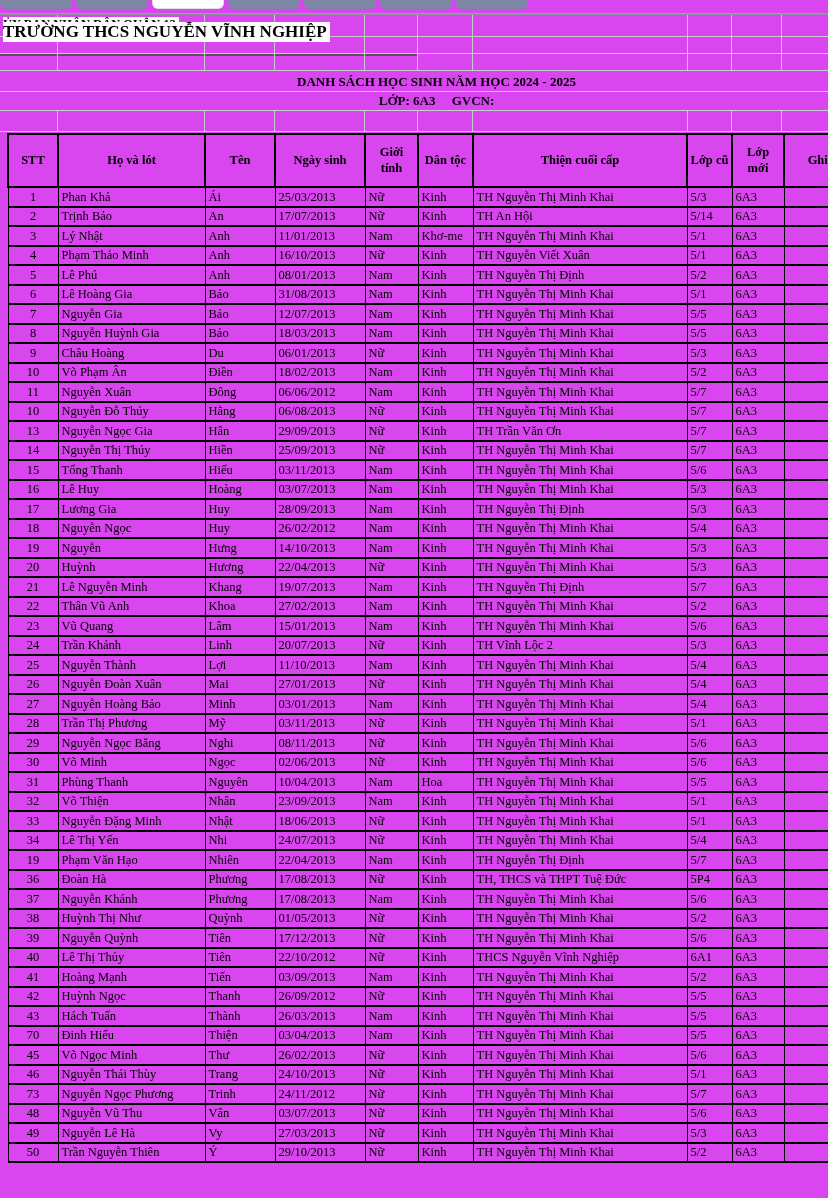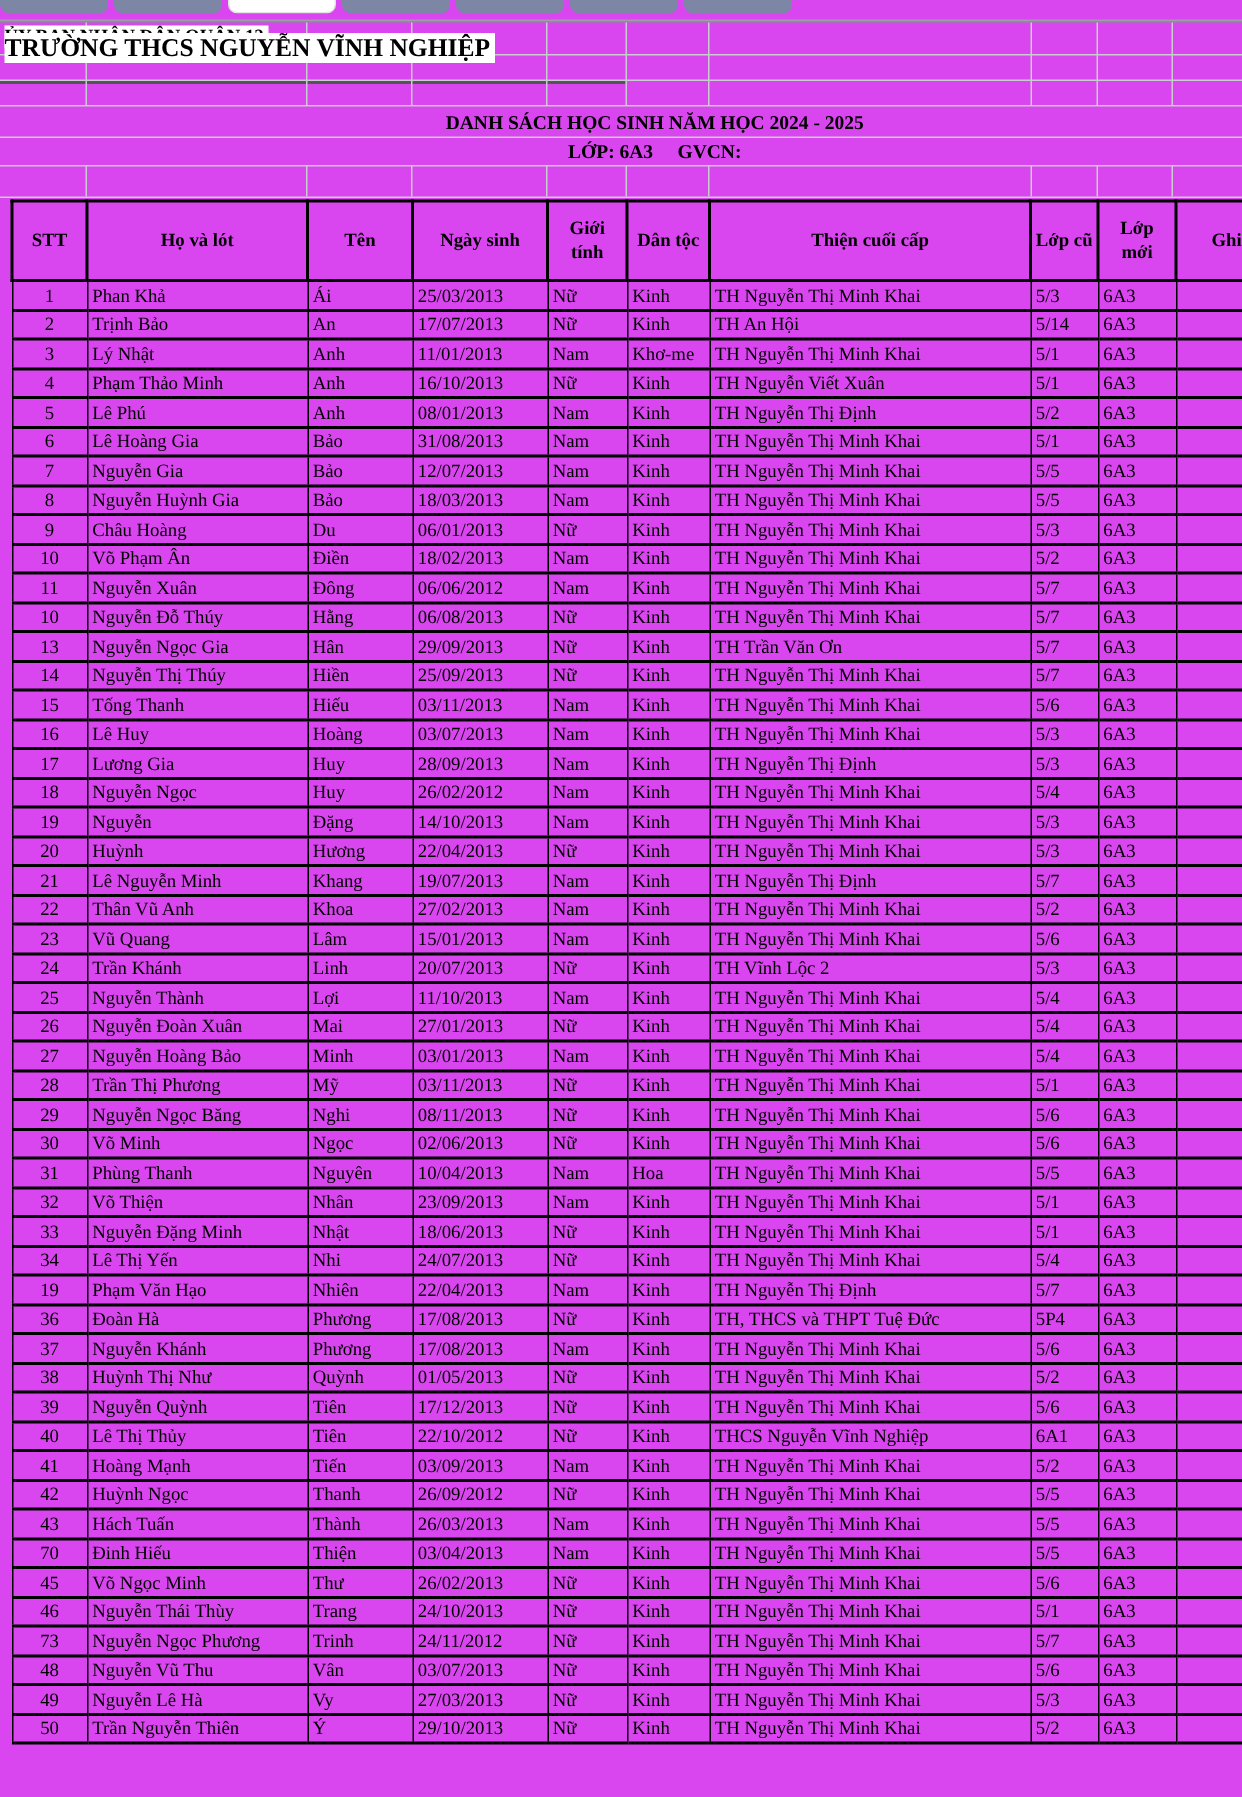--- a/index.html
+++ b/index.html
@@ -321,21 +321,21 @@
           <td class="c-gioi-tinh">Nam</td>
           <td class="c-dan-toc">Kinh</td>
           <td class="c-truong-cuoi-cap">TH Nguyễn Thị Minh Khai</td>
           <td class="c-lop-cu">5/4</td>
           <td class="c-lop-moi">6A3</td>
           <td class="c-ghi-chu"></td>
         </tr>
         <tr>
           <td class="c-stt">19</td>
           <td class="c-ho-va-lot">Nguyễn</td>
-          <td class="c-ten">Đặng</td>
+          <td class="c-ten">Hưng</td>
           <td class="c-ngay-sinh">14/10/2013</td>
           <td class="c-gioi-tinh">Nam</td>
           <td class="c-dan-toc">Kinh</td>
           <td class="c-truong-cuoi-cap">TH Nguyễn Thị Minh Khai</td>
           <td class="c-lop-cu">5/3</td>
           <td class="c-lop-moi">6A3</td>
           <td class="c-ghi-chu"></td>
         </tr>
         <tr>
           <td class="c-stt">20</td>

